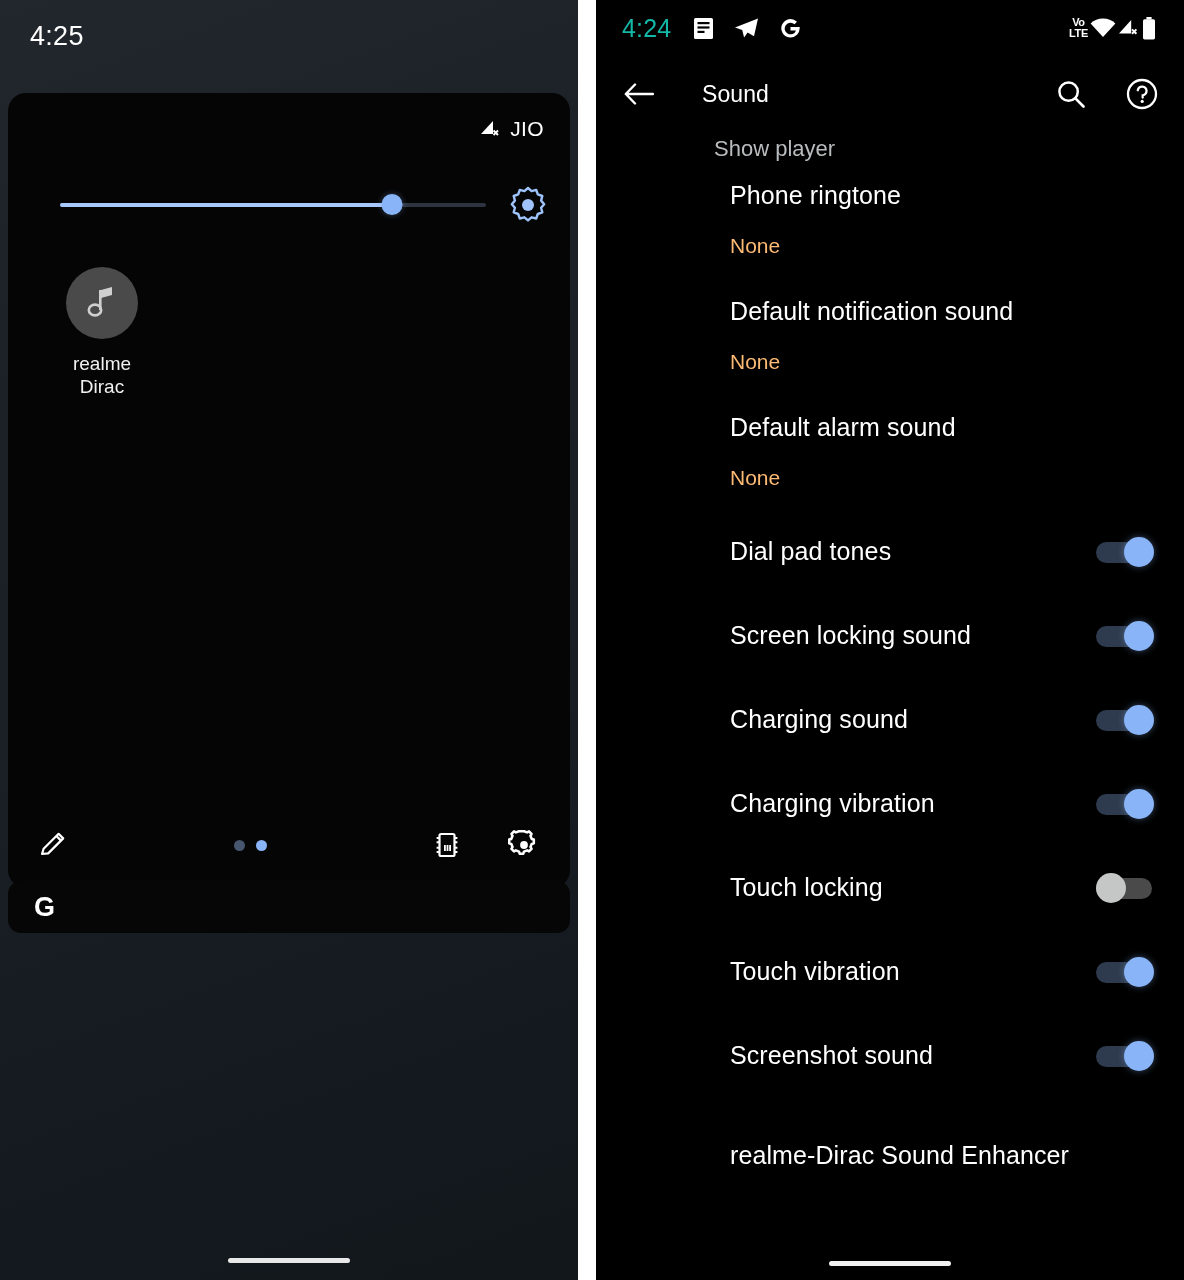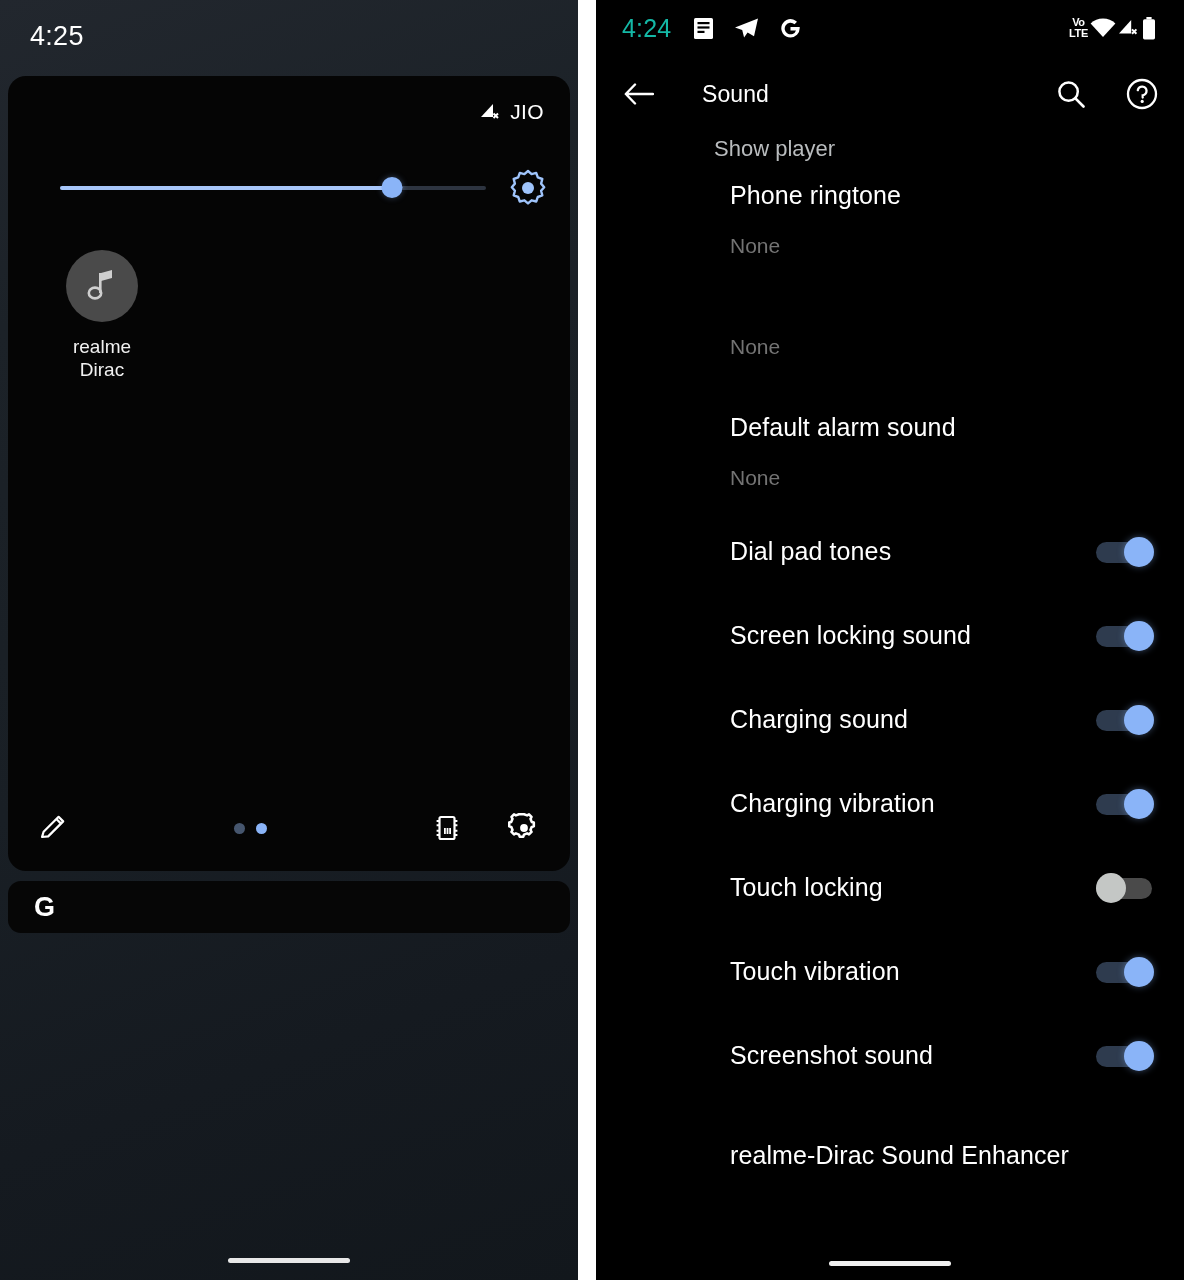--- a/index.html
+++ b/index.html
@@ -19,21 +19,21 @@
     overflow: hidden;
   }
   .left-statusbar {
     height: 72px;
     display: flex; align-items: center;
     padding-left: 30px;
   }
   .left-clock { color:#ffffff; font-size: 27px; letter-spacing: .3px; }
 
   .qs-card {
-    position: absolute; left: 8px; top: 76px;
+    position: absolute; left: 8px; top: 93px;
     width: 562px; height: 795px;
     background: #050505;
     border-radius: 18px;
     overflow: hidden;
   }
   .qs-carrier-row {
     display:flex; justify-content:flex-end; align-items:center;
     padding: 24px 26px 0 0; gap: 9px;
   }
   .carrier-label { color:#fff; font-size:21px; letter-spacing:.4px; }
@@ -130,21 +130,21 @@
     padding: 4px 0 0 118px;
   }
   .s-item {
     display:flex; align-items:center;
     padding: 0 30px 0 118px;
     min-height: 84px;
   }
   .s-item.two-line { min-height: 116px; }
   .s-text { flex:1; min-width:0; }
   .s-title { color:#ffffff; font-size:25px; line-height:1.25; letter-spacing:.1px; }
-  .s-sub { color:#737373; font-size:21px; line-height:1.3; margin-top:21px; }
+  .s-sub { color:#fdba74; font-size:21px; line-height:1.3; margin-top:21px; }
 
   .switch { width: 58px; height: 30px; position: relative; flex: 0 0 58px; }
   .sw-track {
     position:absolute; left:0; top:5px; width:56px; height:21px;
     border-radius: 11px;
   }
   .sw-thumb {
     position:absolute; top:0; width:30px; height:30px; border-radius:50%;
   }
   .switch.on  .sw-track { background:#2e3b4e; }
@@ -333,20 +333,21 @@
 
     <div class="settings-list" id="settingsList">
         <div class="s-item two-line">
           <div class="s-text">
             <div class="s-title">Phone ringtone</div>
             <div class="s-sub">None</div>
           </div>
         </div>
         <div class="s-item two-line">
           <div class="s-text">
+            <div class="s-title">Default notification sound</div>
             <div class="s-sub">None</div>
           </div>
         </div>
         <div class="s-item two-line">
           <div class="s-text">
             <div class="s-title">Default alarm sound</div>
             <div class="s-sub">None</div>
           </div>
         </div>
         <div class="s-item">

